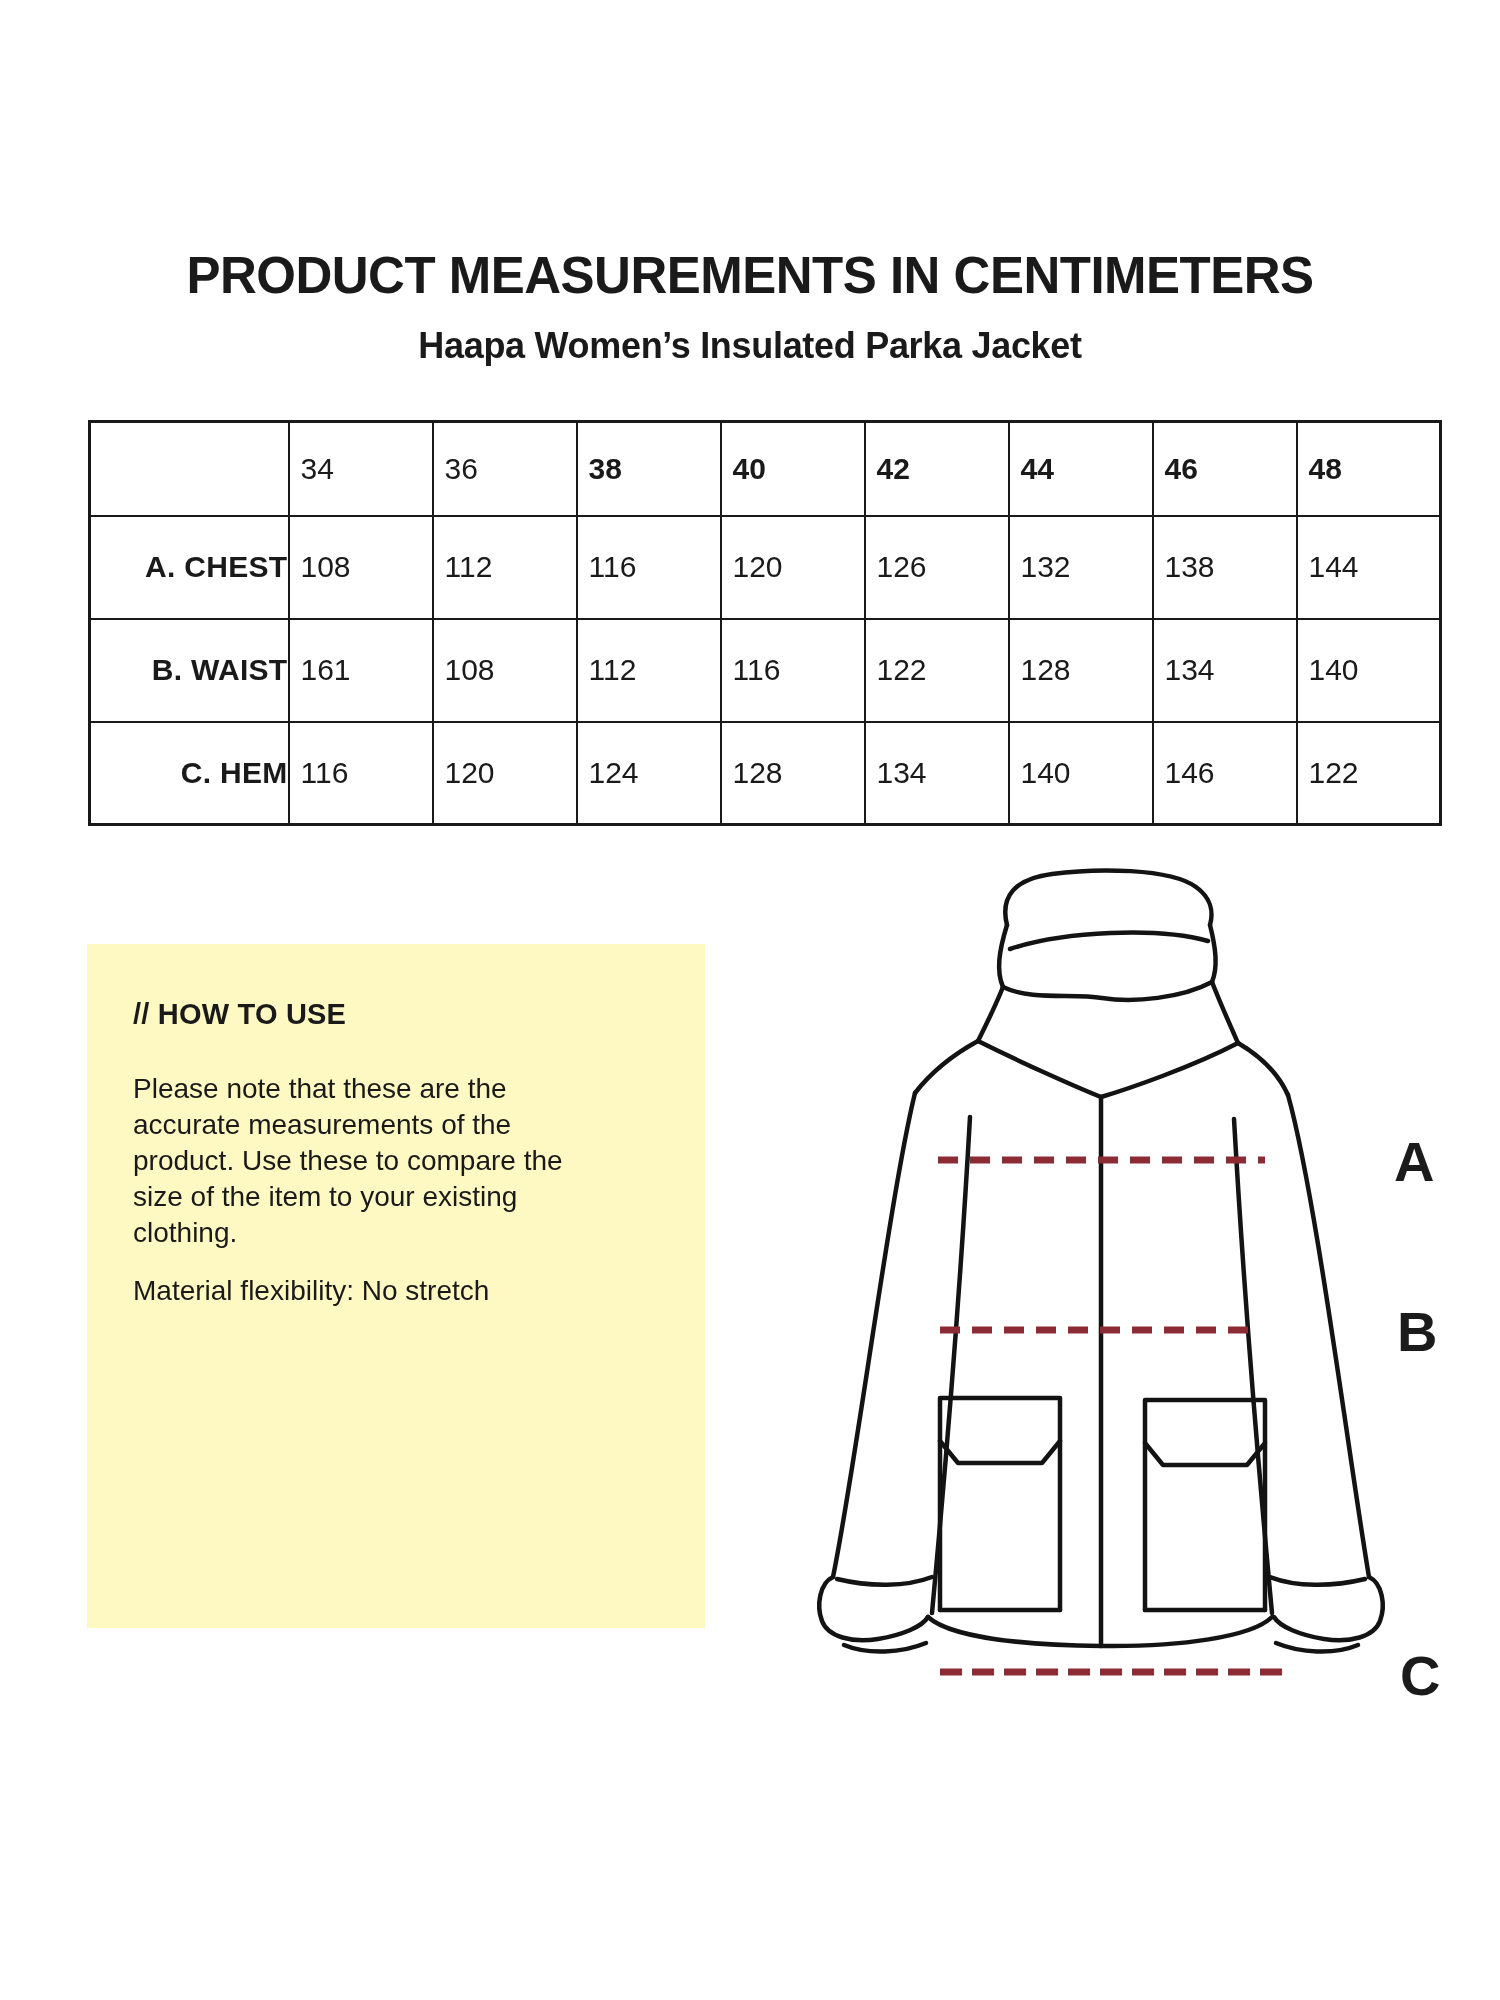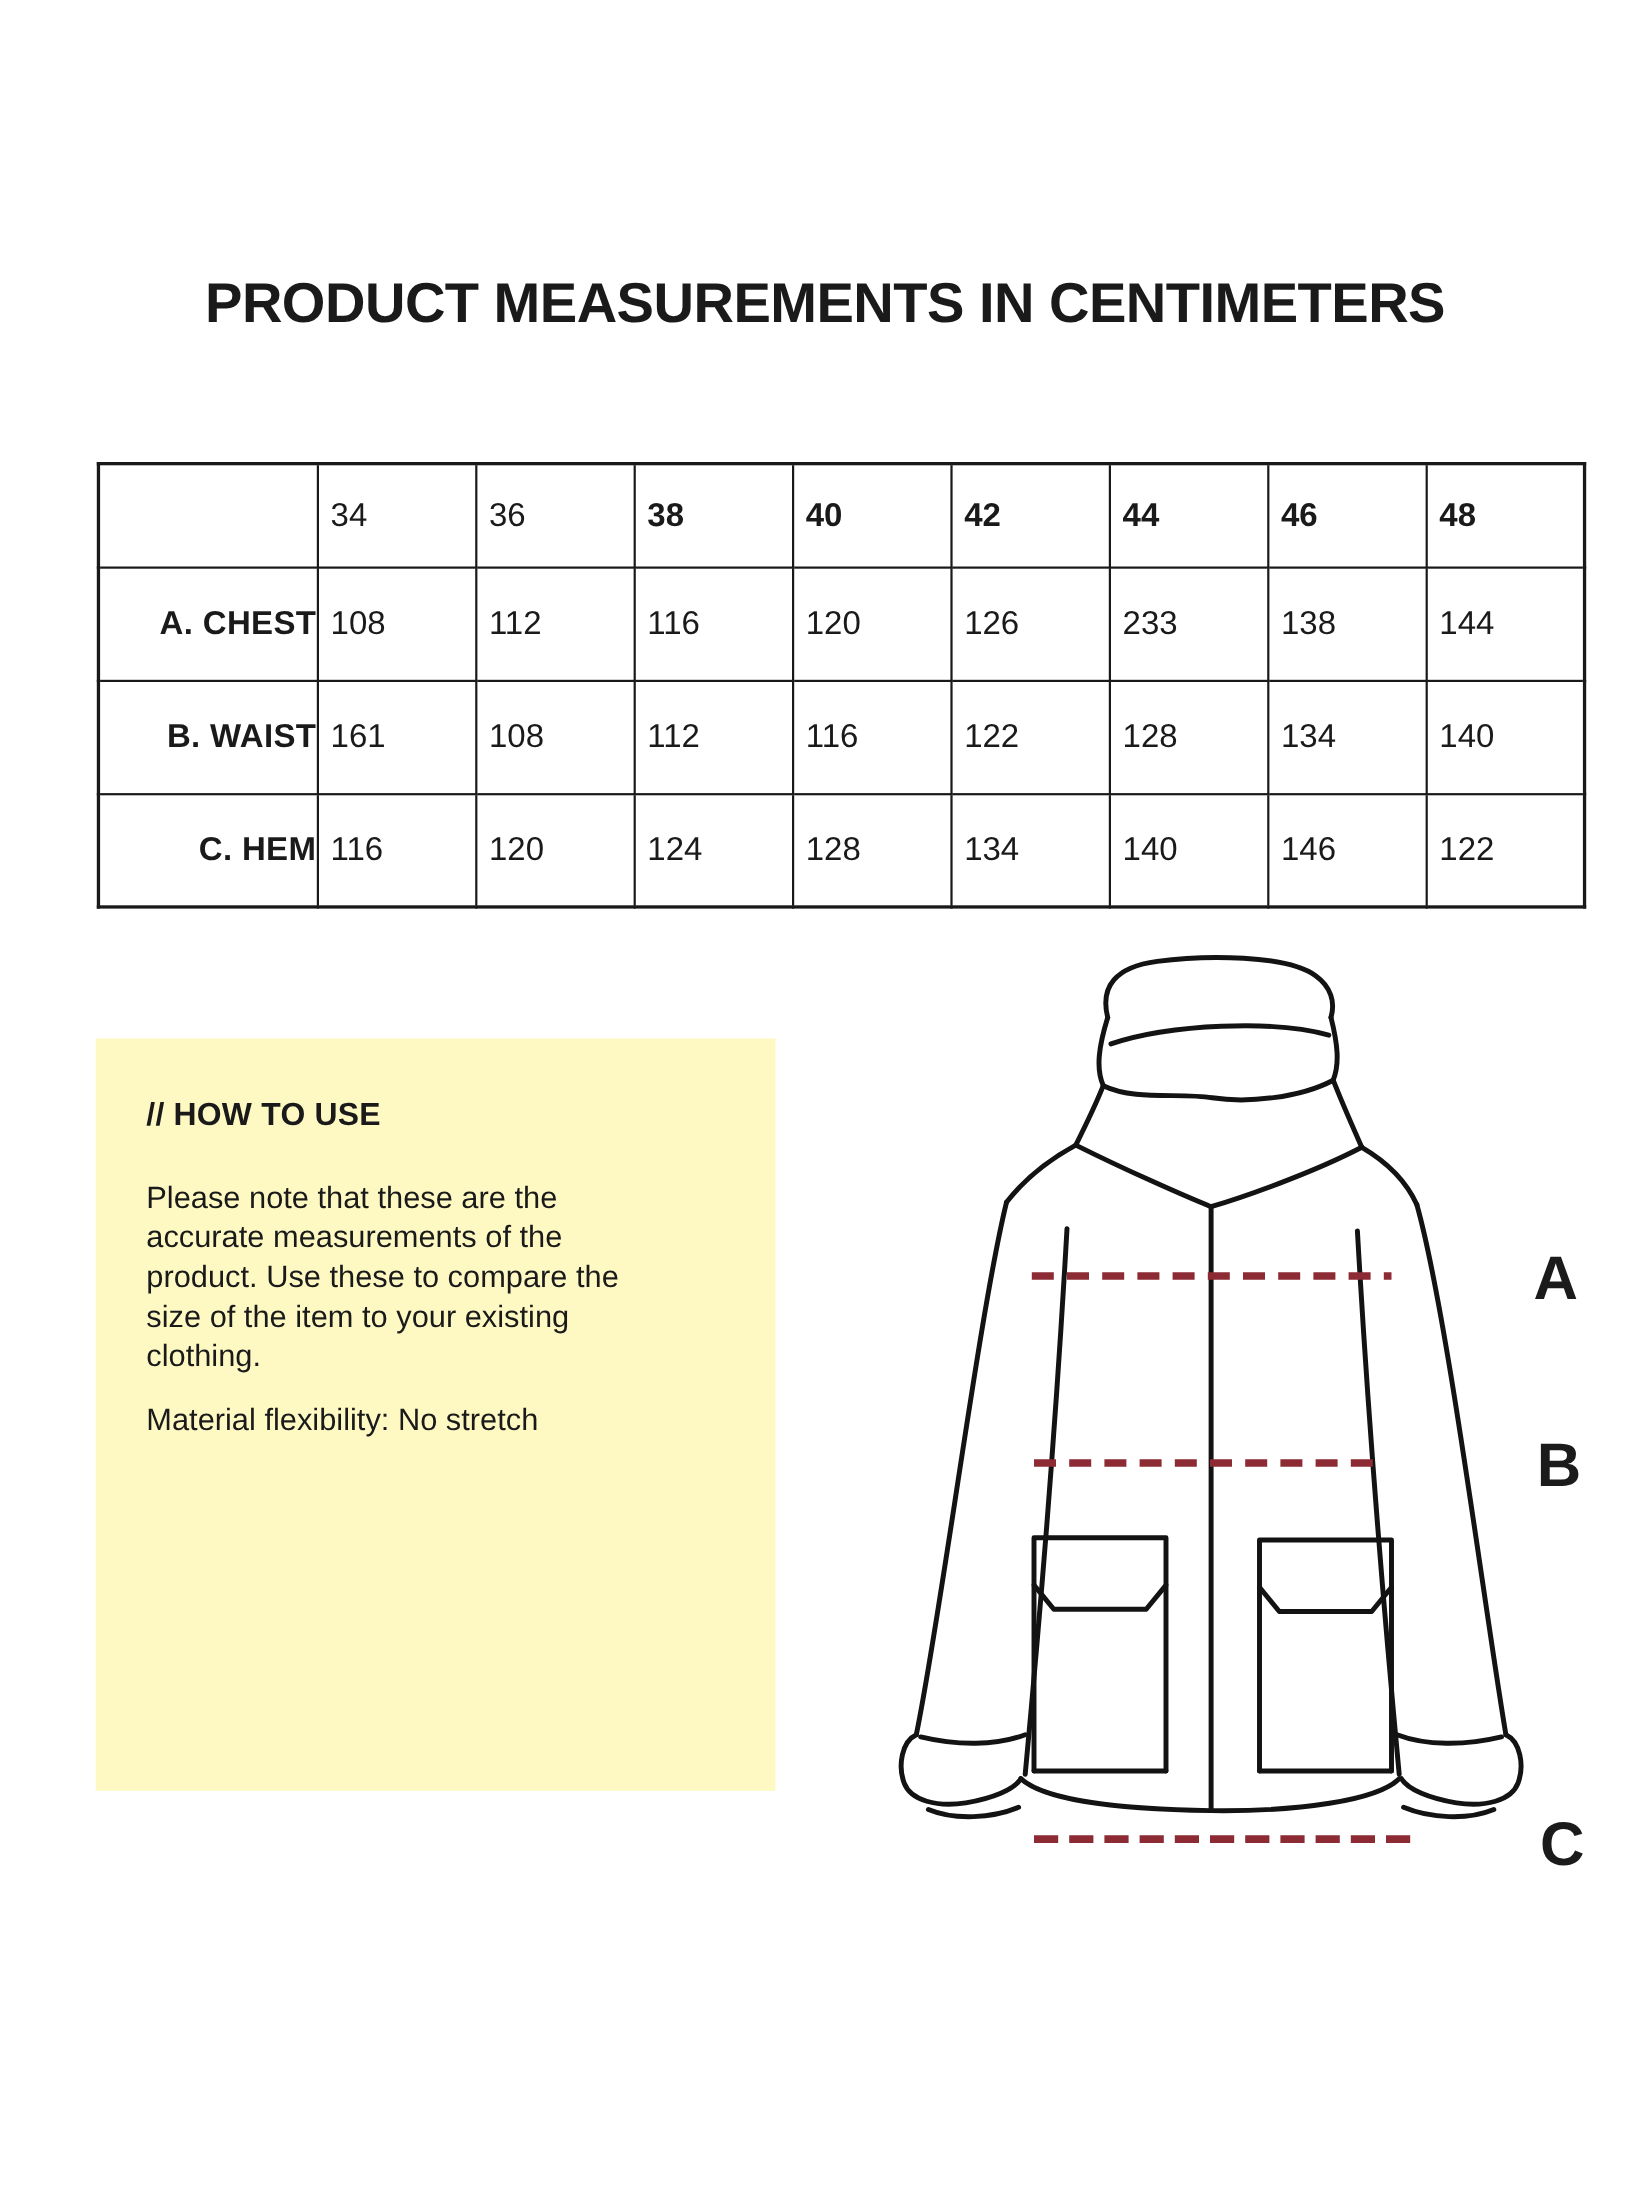--- a/index.html
+++ b/index.html
@@ -59,20 +59,21 @@
   .outline{fill:none;stroke:#131313;stroke-width:4.5;stroke-linecap:round;stroke-linejoin:round;}
   .measure{fill:none;stroke-width:7;stroke-linecap:butt;}
   .measure-letter{font-family:"Liberation Sans", sans-serif;font-size:56px;font-weight:700;fill:#1b1b1b;}
 </style>
 </head>
 <body>
 
 <div class="page">
 
   <h1 class="title">PRODUCT MEASUREMENTS IN CENTIMETERS</h1>
+  <h2 class="subtitle">Haapa Women’s Insulated Parka Jacket</h2>
 
   <table class="sizes">
     <colgroup>
       <col class="label-col">
       <col>
         <col>
         <col>
         <col>
         <col>
         <col>
@@ -93,21 +94,21 @@
         </tr>
       </thead>
     <tbody>
         <tr>
           <th>A. CHEST</th>
           <td>108</td>
           <td>112</td>
           <td>116</td>
           <td>120</td>
           <td>126</td>
-          <td>233</td>
+          <td>132</td>
           <td>138</td>
           <td>144</td>
         </tr>
         <tr>
           <th>B. WAIST</th>
           <td>161</td>
           <td>108</td>
           <td>112</td>
           <td>116</td>
           <td>122</td>

